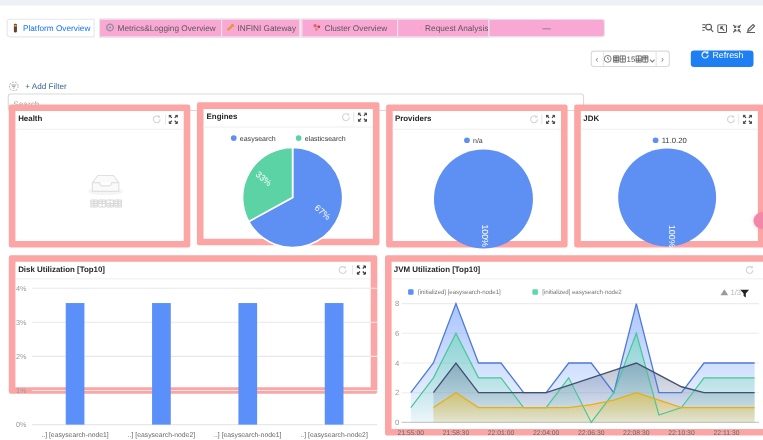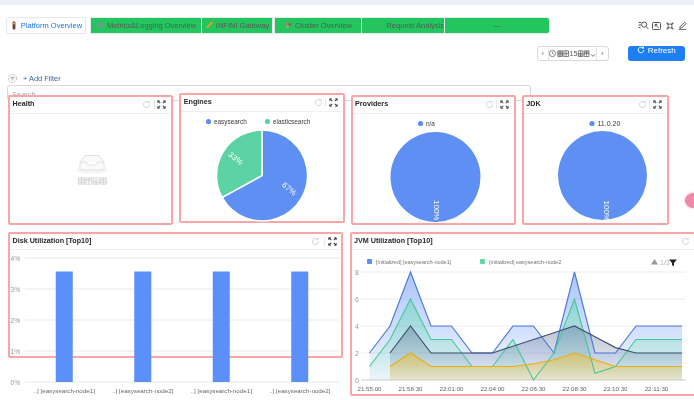--- a/index.html
+++ b/index.html
@@ -1,23 +1,23 @@
 <!DOCTYPE html>
 <html><head>
 <meta charset="utf-8">
 <style>
 html,body{margin:0;padding:0;}
 body{width:694px;height:400px;position:relative;background:#fff;font-family:"Liberation Sans",sans-serif;overflow:hidden;}
 .abs{position:absolute;}
-.card{position:absolute;background:#fff;border:2px solid #fca5a5;border-radius:2px;box-sizing:border-box;}
+.card{position:absolute;background:#fff;border:6px solid #fca5a5;border-radius:2px;box-sizing:border-box;}
 .chead{position:absolute;left:0;right:0;top:0;height:16px;border-bottom:1px solid #f0f0f0;}
 .ctitle{position:absolute;left:2.5px;top:2.2px;font-size:7.2px;font-weight:bold;color:#262626;letter-spacing:0;}
 .hicon{position:absolute;top:3px;}
 .sep{position:absolute;top:3px;width:1px;height:9px;background:#e8e8e8;}
-.tab{position:absolute;top:16.5px;height:17px;box-sizing:border-box;border:1px solid #e5e7ea;background:#22c55e;font-size:7.5px;color:#595959;display:flex;align-items:center;justify-content:center;white-space:nowrap;}
+.tab{position:absolute;top:16.5px;height:17px;box-sizing:border-box;border:1px solid #e5e7ea;background:#f9a8d4;font-size:7.5px;color:#595959;display:flex;align-items:center;justify-content:center;white-space:nowrap;}
 </style>
 </head>
 <body>
 
 <div class="abs" style="left:0;top:0;width:694px;height:5px;background:#edf0f4;"></div>
 
 <div class="tab" style="left:6px;width:80px;background:#fff;border-radius:3px 0 0 3px;color:#1673fa;z-index:2;">
   <svg width="8" height="9" viewBox="0 0 8 9" style="margin-right:3px;">
       <rect x="2.6" y="0.5" width="2.8" height="8" rx="1" fill="#6d3d2e"></rect>
       <rect x="2.9" y="1.6" width="2.2" height="1.6" fill="#e4a13c"></rect>
@@ -187,21 +187,21 @@
       </svg>
   </div>
   <svg class="abs" style="left:0;top:16px;" width="163" height="112" viewBox="0 0 163 112">
     <circle cx="67.5" cy="10.5" r="2.6" fill="#5e8ff2"></circle>
     <text x="73" y="12.8" font-size="6.4" fill="#3a3a3a">n/a</text>
     <circle cx="82.5" cy="64" r="45" fill="#5e8ff2"></circle>
     <text transform="translate(81,115) rotate(90) translate(-28,0)" font-size="8" fill="#fff">100%</text>
   </svg>
 </div>
 
-<div class="card" style="left:521.75px;top:94.5px;width:147px;height:130px;">
+<div class="card" style="left:521.75px;top:94.5px;width:173px;height:130px;">
   <div class="chead">
     <div class="ctitle">JDK</div>
     <svg class="hicon" style="right:20px;" width="9" height="9" viewBox="0 0 9 9">
         <path d="M7.6 4.5 a3.1 3.1 0 1 1 -0.9 -2.2" fill="none" stroke="#d4d4d4" stroke-width="1"></path>
         <path d="M7 1 L7.2 2.7 L5.5 2.5" fill="none" stroke="#d4d4d4" stroke-width="0.9"></path>
       </svg>
     <div class="sep" style="right:16.5px;"></div>
     <svg class="hicon" style="right:5px;" width="9" height="9" viewBox="0 0 9 9" stroke="#444" stroke-width="1.1" fill="none">
         <path d="M0.8 0.8 L3.2 3.2 M8.2 0.8 L5.8 3.2 M0.8 8.2 L3.2 5.8 M8.2 8.2 L5.8 5.8"></path>
         <path d="M0.8 2.8 V0.8 H2.8 M6.2 0.8 H8.2 V2.8 M0.8 6.2 V8.2 H2.8 M8.2 6.2 V8.2 H6.2" stroke-width="0.9"></path>

